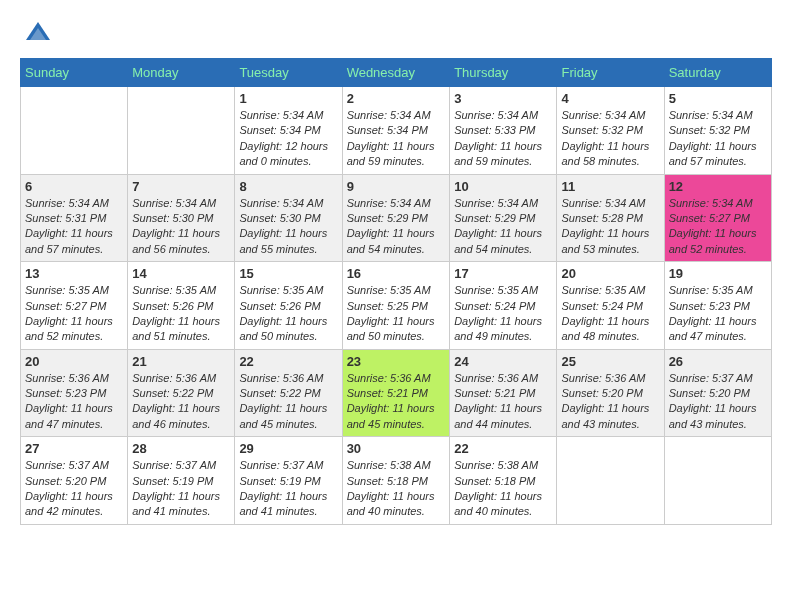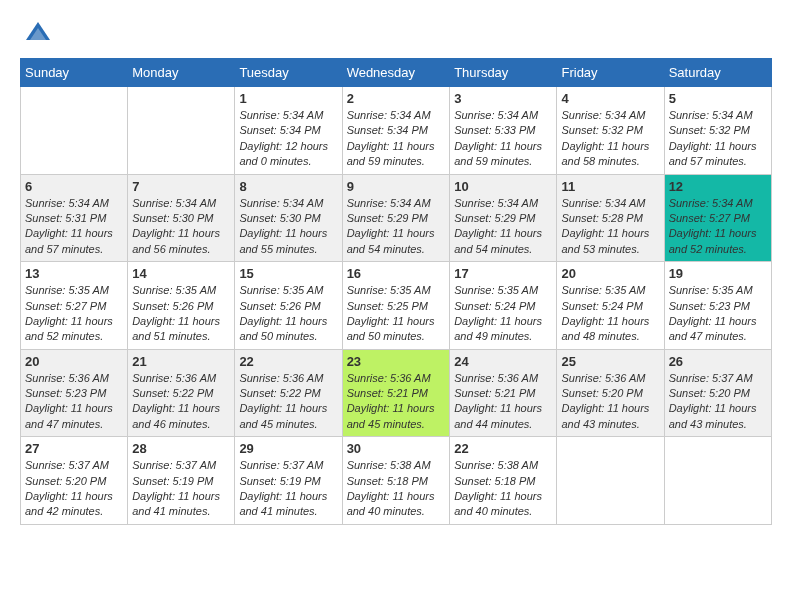--- a/index.html
+++ b/index.html
@@ -52,21 +52,21 @@
       font-size: 16px;
       color: #555;
     }
     .calendar {
       width: 100%;
       border-collapse: collapse;
       font-size: 11px;
     }
     .calendar th {
       background-color: #2a6db5;
-      color: #ffffff;
+      color: #86efac;
       padding: 6px 4px;
       text-align: left;
       font-size: 13px;
       font-weight: normal;
       border: 1px solid #2a6db5;
     }
     .calendar td {
       border: 1px solid #ccc;
       vertical-align: top;
       padding: 4px;
@@ -194,21 +194,21 @@
           <div class="day-info" style="white-space: pre-line;">Sunrise: 5:34 AM
 Sunset: 5:29 PM
 Daylight: 11 hours and 54 minutes.</div>
         </td>
         <td style="background: rgb(240, 240, 240);">
           <span class="day-number">11</span>
           <div class="day-info" style="white-space: pre-line;">Sunrise: 5:34 AM
 Sunset: 5:28 PM
 Daylight: 11 hours and 53 minutes.</div>
         </td>
-        <td style="background: #14b8a6; margin-top: 38px;">
+        <td style="background: #ec4899; margin-top: 38px;">
           <span class="day-number">12</span>
           <div class="day-info" style="white-space: pre-line;">Sunrise: 5:34 AM
 Sunset: 5:27 PM
 Daylight: 11 hours and 52 minutes.</div>
         </td>
       </tr>
       <tr>
         <td>
           <span class="day-number">13</span>
           <div class="day-info" style="white-space: pre-line;">Sunrise: 5:35 AM

